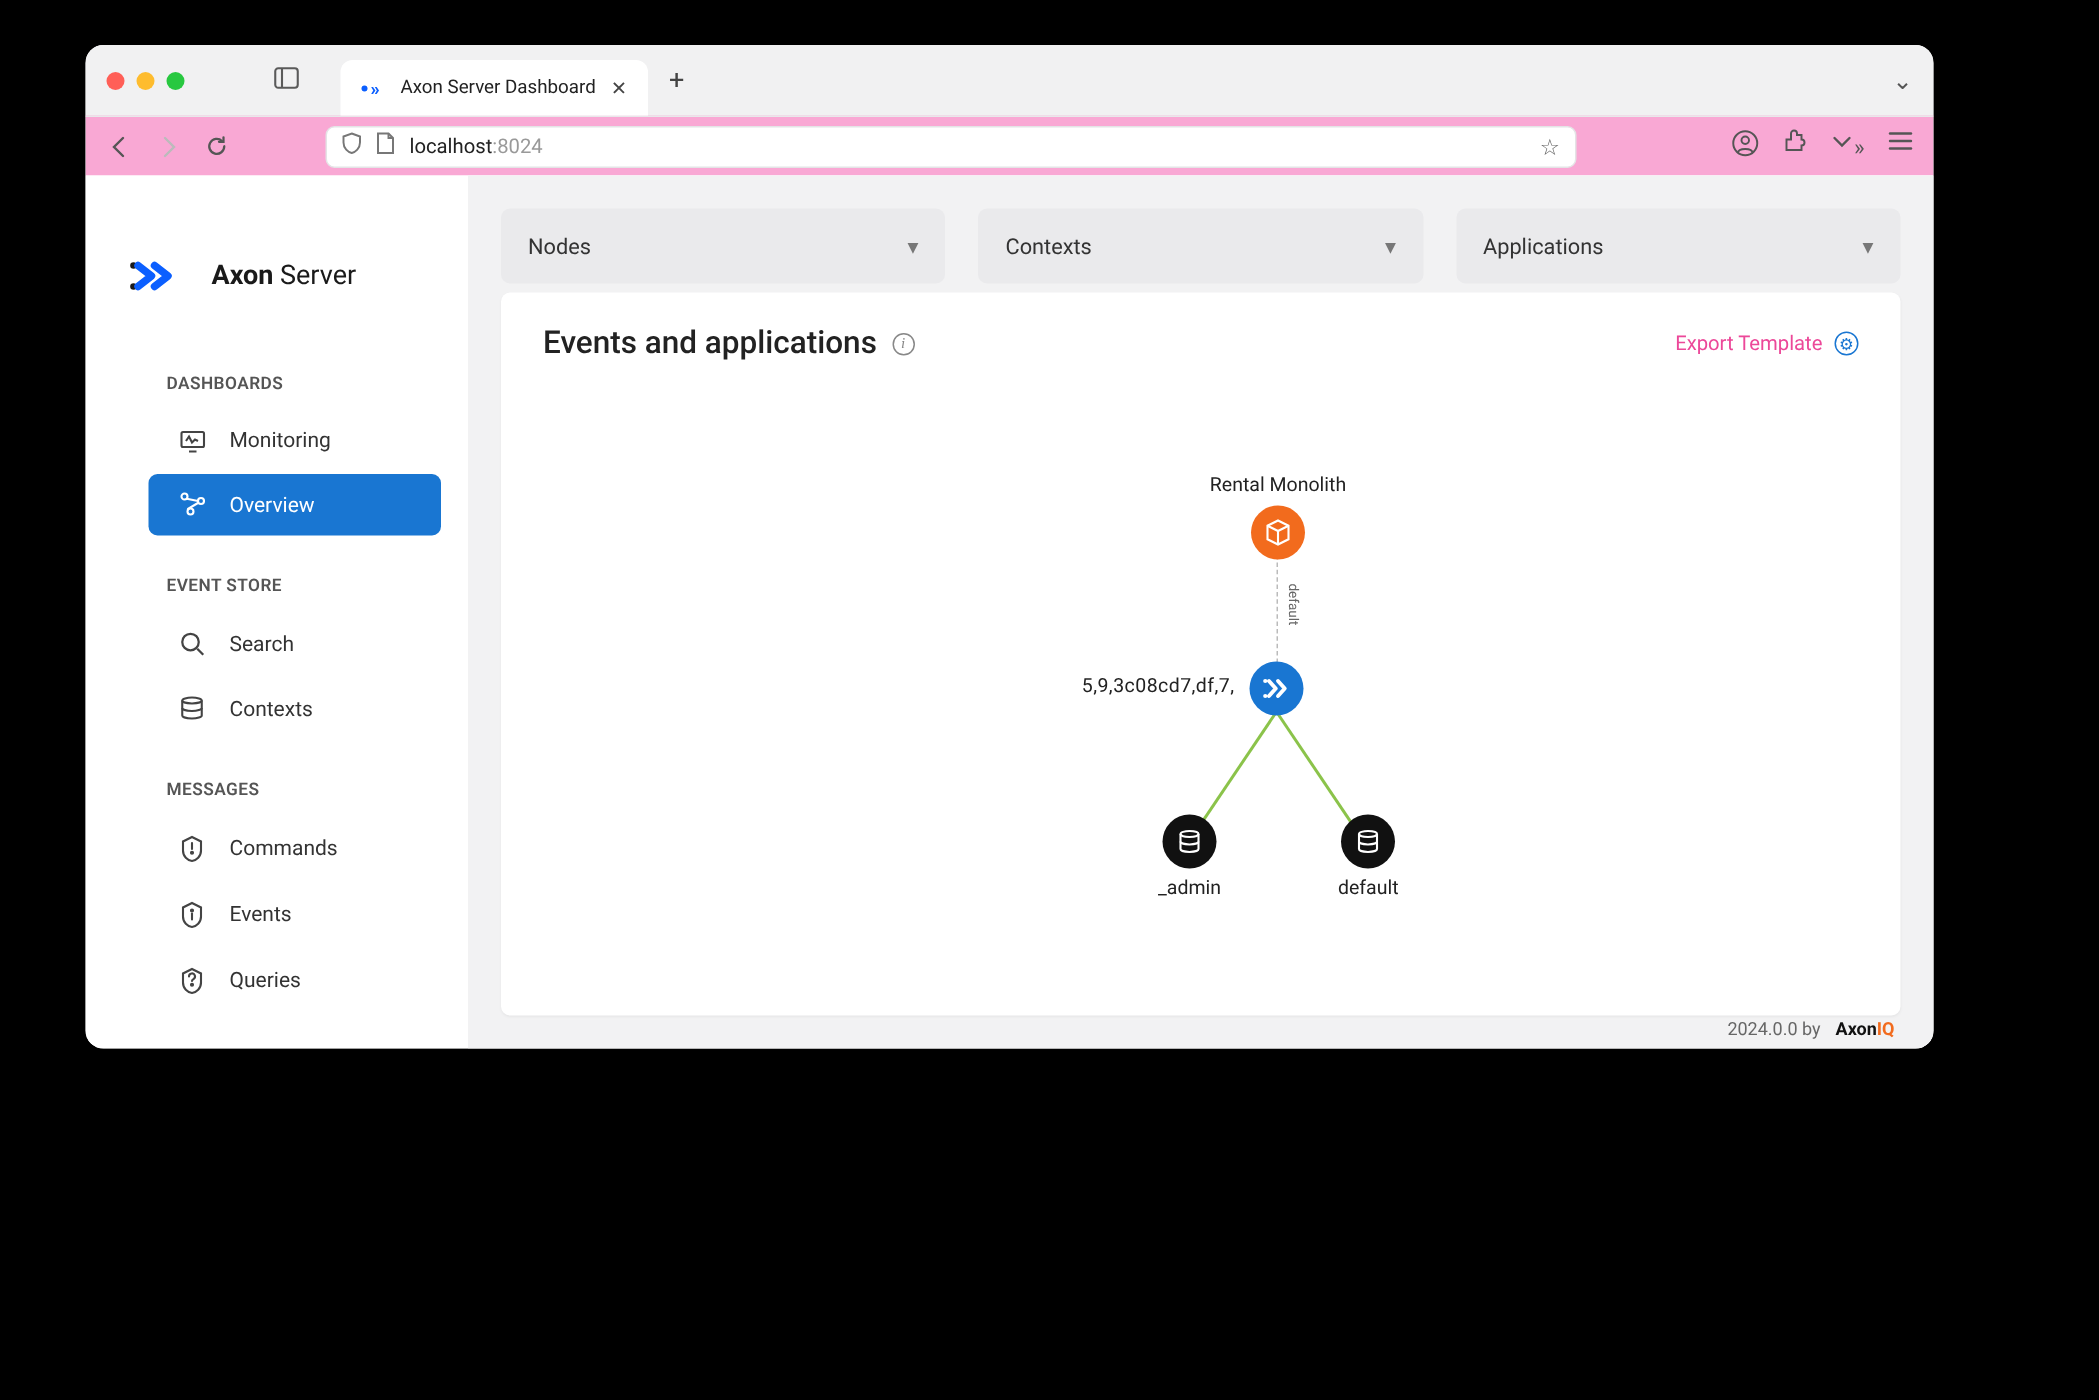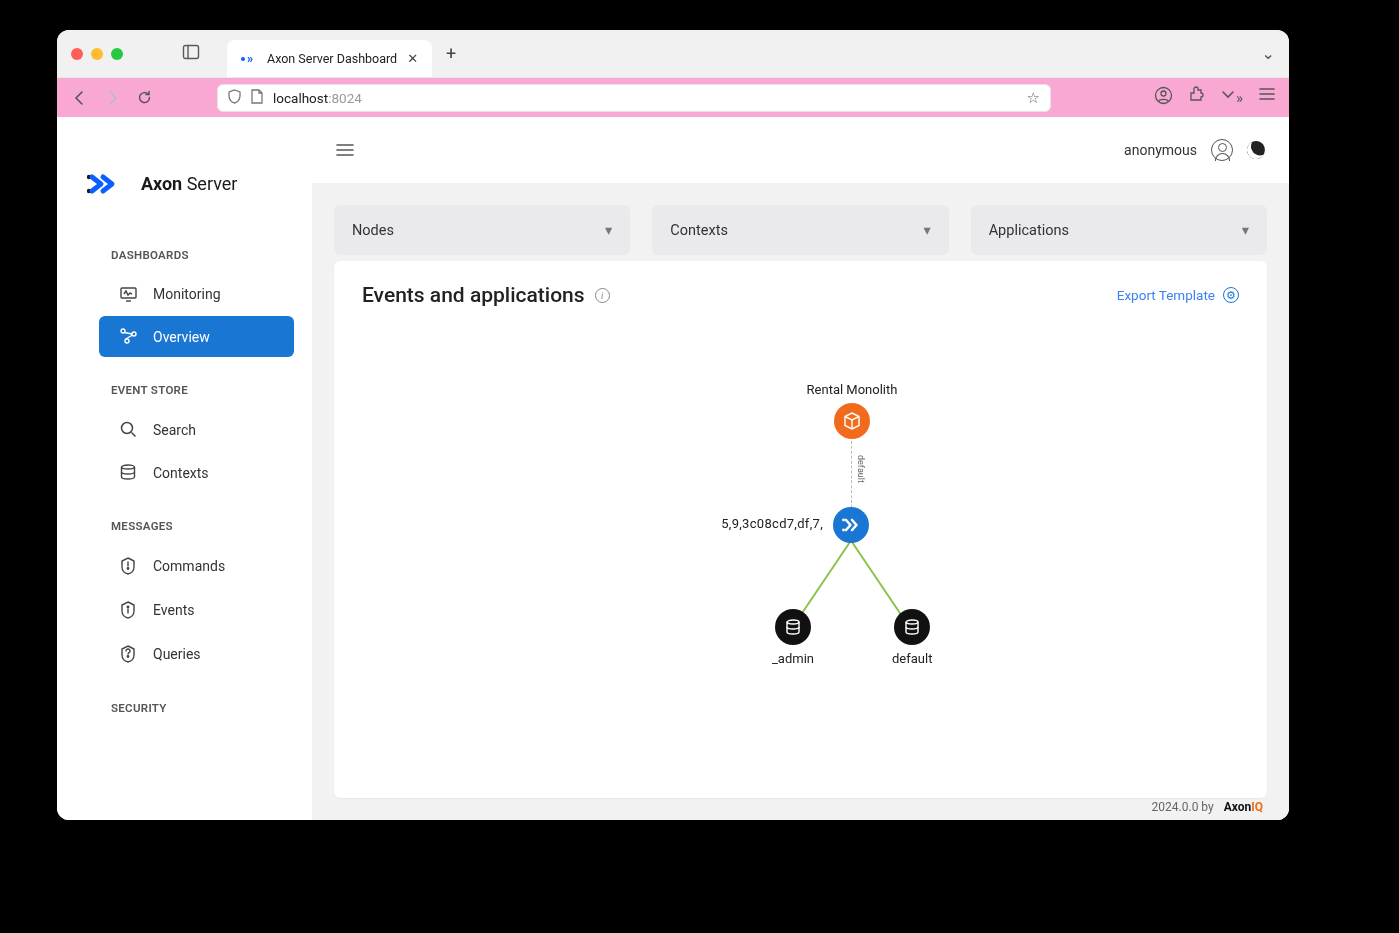--- a/index.html
+++ b/index.html
@@ -1,19 +1,19 @@
 <!DOCTYPE html>
 <html><head>
 <meta charset="utf-8">
 <style>
 * { margin:0; padding:0; box-sizing:border-box; font-family:-apple-system,BlinkMacSystemFont,"Segoe UI",Roboto,sans-serif; }
 body { background:#000; width:1399px; height:933px; overflow:hidden; }
 
 .browser {
-  position:absolute; left:57px; top:30px; width:1232px; height:790px;
+  position:absolute; left:57px; top:30px; width:1232px; height:669px;
   background:#fff; border-radius:12px; overflow:hidden;
   box-shadow:0 10px 40px rgba(0,0,0,.5);
 }
 
 
 .chrome-top { height:47px; background:#f1f1f2; display:flex; align-items:center; padding:0 14px; }
 .traffic { display:flex; gap:8px; }
 .dot { width:12px; height:12px; border-radius:50%; }
 .dot.red { background:#ff5f57; }
 .dot.yel { background:#febc2e; }
@@ -67,21 +67,21 @@
 .content { flex:1; background:#f2f2f3; padding:22px; display:flex; flex-direction:column; gap:6px; overflow:hidden; position:relative; }
 
 .filters { display:flex; gap:22px; }
 .filter { flex:1; height:50px; background:#eaeaec; border-radius:6px; display:flex; align-items:center; padding:0 18px; font-size:14.5px; color:#333; cursor:pointer; }
 .filter .caret { margin-left:auto; color:#777; }
 
 .panel { flex:1; background:#fff; border-radius:6px; padding:22px 28px; display:flex; flex-direction:column; box-shadow:0 1px 2px rgba(0,0,0,.05); }
 .panel-head { display:flex; align-items:center; }
 .panel-title { font-size:21px; font-weight:500; color:#222; display:flex; align-items:center; gap:10px; }
 .info { width:15px;height:15px;border:1.3px solid #888;border-radius:50%;display:flex;align-items:center;justify-content:center;font-size:10px;color:#888;font-style:italic;font-family:serif; }
-.export { margin-left:auto; display:flex; align-items:center; gap:8px; color:#3b82f6; font-size:13.5px; cursor:pointer; }
+.export { margin-left:auto; display:flex; align-items:center; gap:8px; color:#ec4899; font-size:13.5px; cursor:pointer; }
 .export-icn { width:16px;height:16px;border:1.5px solid #1976d2;border-radius:50%;position:relative;display:flex;align-items:center;justify-content:center; }
 .export-icn::before { content:"⚙"; font-size:11px; color:#1976d2; }
 
 .graph { flex:1; position:relative; }
 .node { position:absolute; display:flex; flex-direction:column; align-items:center; gap:6px; font-size:13px; color:#222; text-align:left; }
 .node .circle { width:36px;height:36px;border-radius:50%;display:flex;align-items:center;justify-content:center;color:#fff; }
 .node.app-node .circle { background:#f26b1d; }
 .node.server-node .circle { background:#1976d2; }
 .node.ctx-node .circle { background:#111; }
 .node.server-node .lbl { position:absolute; right:46px; top:9px; white-space:nowrap; font-size:13px; letter-spacing:.3px; }
@@ -271,34 +271,20 @@
           <span>Queries</span>
         </div>
       </div>
 
       <div class="nav-section">
         <div class="nav-heading">SECURITY</div>
       </div>
     </aside>
 
     <div class="main">
-      <div class="topbar">
-        <span class="hamburger">
-          <svg width="18" height="14" viewBox="0 0 18 14" stroke="#555" stroke-width="1.6" stroke-linecap="round">
-              <line x1="1" y1="2" x2="17" y2="2"></line>
-              <line x1="1" y1="7" x2="17" y2="7"></line>
-              <line x1="1" y1="12" x2="17" y2="12"></line>
-            </svg>
-        </span>
-        <div class="topbar-right">
-          <span>anonymous</span>
-          <span class="user-icn"></span>
-          <span class="moon"></span>
-        </div>
-      </div>
 
       <div class="content">
         <div class="filters">
           <div class="filter">
             <span>Nodes</span>
             <span class="caret">▾</span>
           </div>
           <div class="filter">
             <span>Contexts</span>
             <span class="caret">▾</span>

